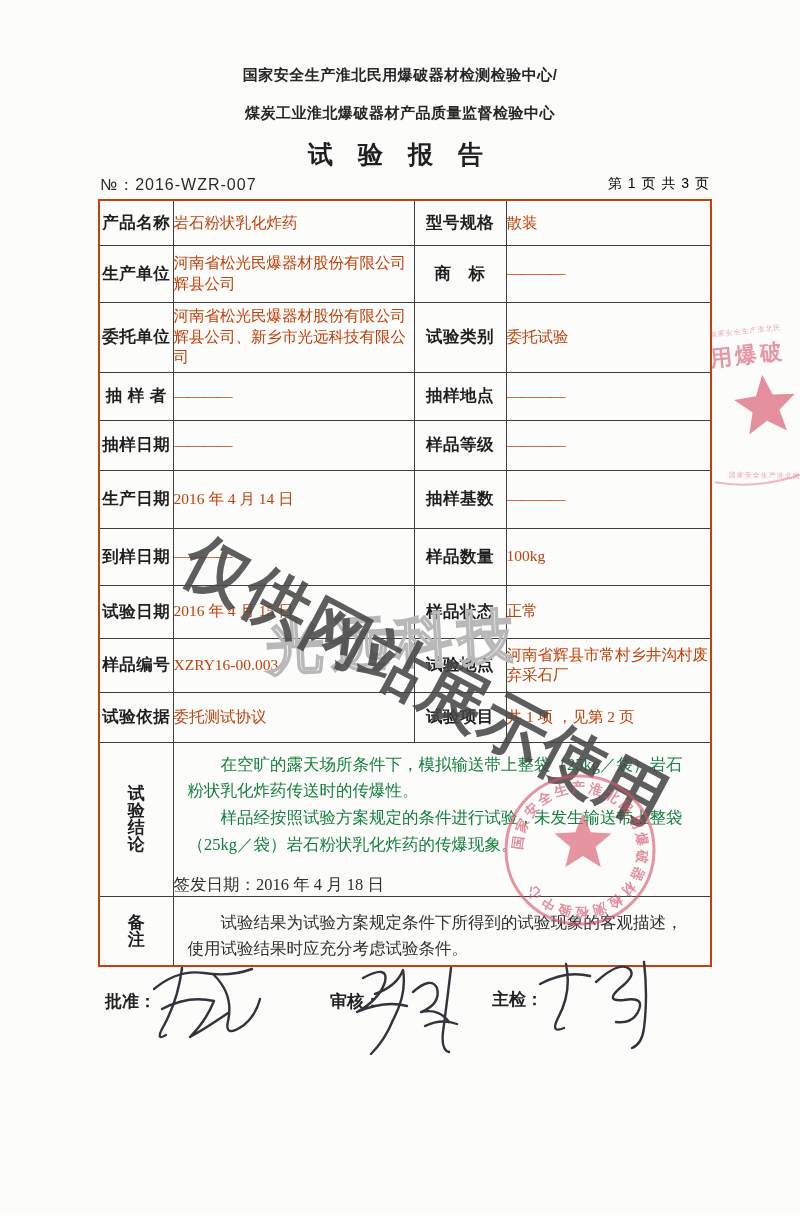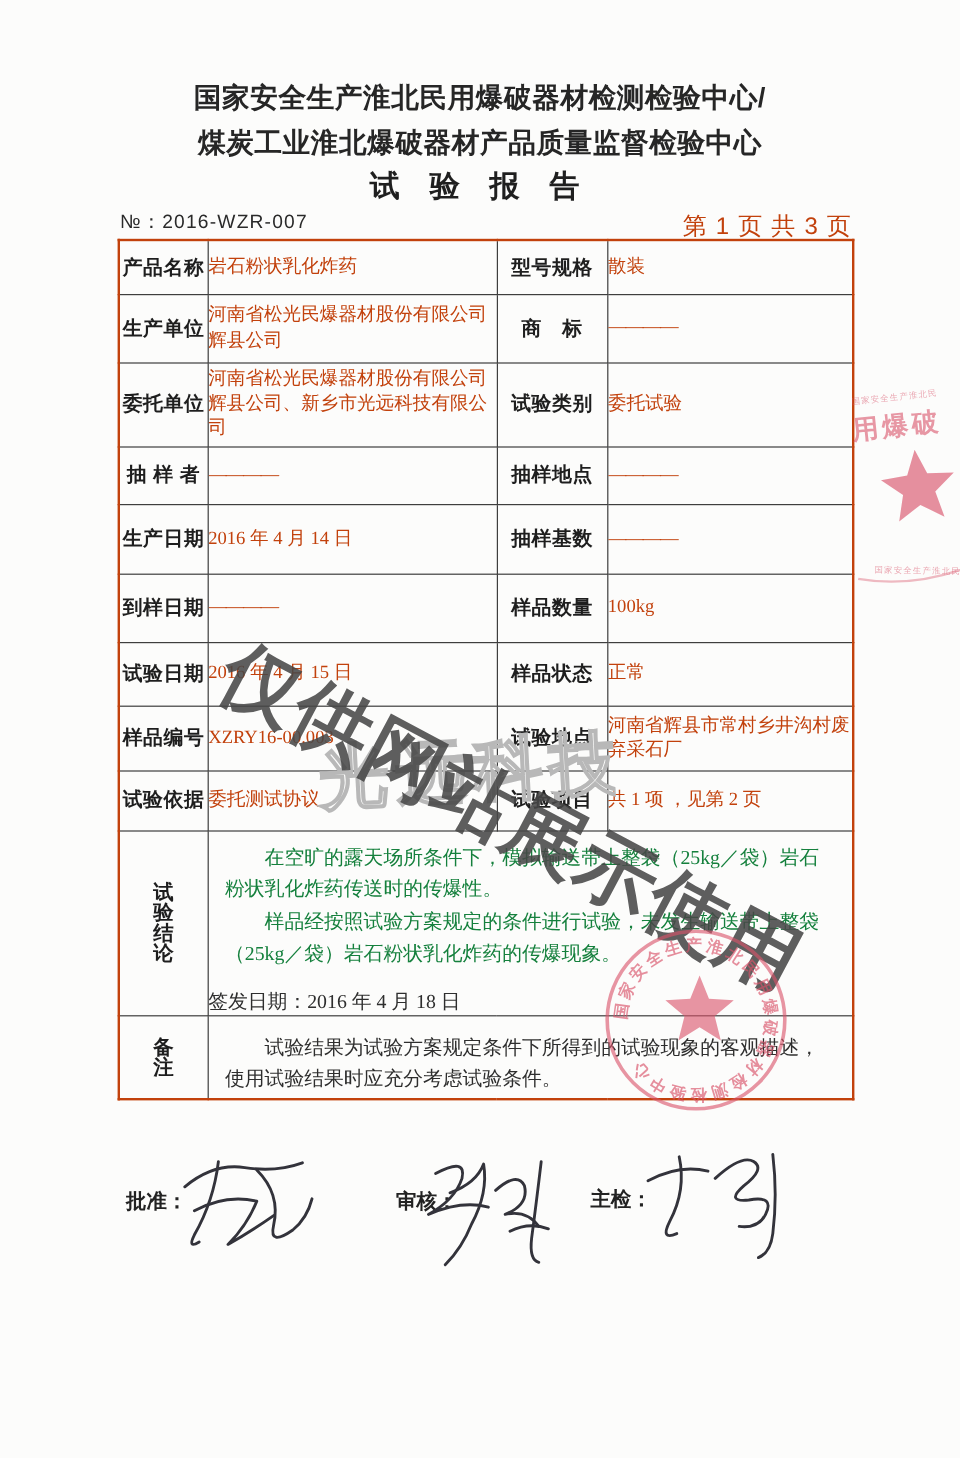--- a/index.html
+++ b/index.html
@@ -4,27 +4,27 @@
 <style>
   html,body{margin:0;padding:0;background:#e8e8e8;}
   .page{
     position:relative;width:800px;height:1215px;margin:0 auto;
     background:#fcfcfb;overflow:hidden;
     font-family:"Liberation Sans","DejaVu Sans",sans-serif;
     color:#2d2d2d;
   }
   
   .org-line{position:absolute;left:0;width:100%;text-align:center;
-    font-size:23px;font-weight:700;letter-spacing:.5px;color:#262626;}
+    font-size:15px;font-weight:700;letter-spacing:.5px;color:#262626;}
   .org-line1{top:66px;}
   .org-line2{top:104px;}
   .report-title{position:absolute;top:138px;left:0;width:100%;text-align:center;
     font-size:25px;font-weight:700;letter-spacing:9px;color:#1f1f1f;}
   .no-line{position:absolute;top:175px;left:100px;font-size:16px;color:#2a2a2a;letter-spacing:1px;}
-  .page-info{position:absolute;top:175px;right:90px;font-size:20px;color:#c2410c;letter-spacing:1px;}
+  .page-info{position:absolute;top:175px;right:90px;font-size:14px;color:#000000;letter-spacing:1px;}
   
   table.report{
     position:absolute;left:98px;top:199px;width:612px;
     border-collapse:collapse;table-layout:fixed;
     border:2px solid #c2410c;
   }
   table.report td{border:1.6px solid #3e3e3e;vertical-align:middle;padding:0;overflow:hidden;}
   td.lab{font-weight:700;font-size:16.5px;text-align:center;letter-spacing:.5px;color:#1e1e1e;}
   td.val{font-size:15.5px;color:#c2410c;padding:3px 6px 3px 11px;line-height:1.32;
          font-family:"Liberation Serif","DejaVu Serif",serif;}
@@ -99,20 +99,26 @@
       <td class="val">河南省松光民爆器材股份有限公司辉县公司、新乡市光远科技有限公司</td>
       <td class="lab">试验类别</td>
       <td class="val">委托试验</td>
     </tr>
     <tr class="r4">
       <td class="lab">抽 样 者</td>
       <td class="val dash">————</td>
       <td class="lab">抽样地点</td>
       <td class="val dash">————</td>
     </tr>
+    <tr class="r5">
+      <td class="lab">抽样日期</td>
+      <td class="val dash">————</td>
+      <td class="lab">样品等级</td>
+      <td class="val dash">————</td>
+    </tr>
     <tr class="r6">
       <td class="lab">生产日期</td>
       <td class="val">2016 年 4 月 14 日</td>
       <td class="lab">抽样基数</td>
       <td class="val dash">————</td>
     </tr>
     <tr class="r7">
       <td class="lab">到样日期</td>
       <td class="val dash">————</td>
       <td class="lab">样品数量</td>

